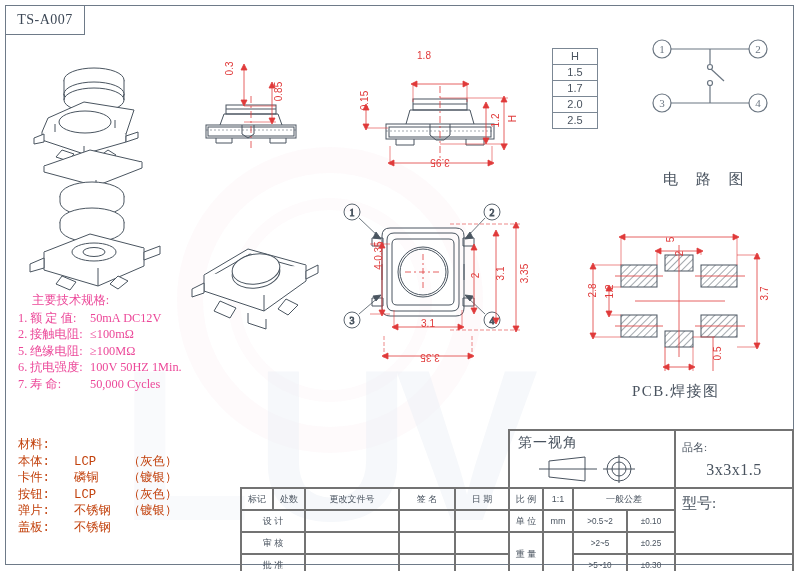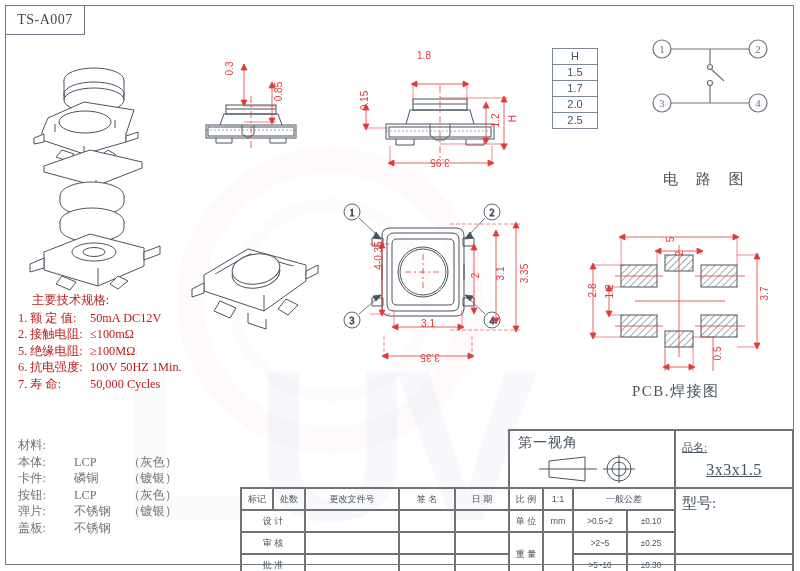--- a/index.html
+++ b/index.html
@@ -9,26 +9,26 @@
   .wm{position:absolute;left:0;top:0;width:800px;height:571px;pointer-events:none;}
 
   
   .codebox{position:absolute;left:6px;top:6px;width:78px;height:28px;border-right:1.2px solid #6e7a88;border-bottom:1.2px solid #6e7a88;
            display:flex;align-items:center;justify-content:center;font-size:14px;letter-spacing:.5px;color:#3d4856;background:#fff;}
   .dim{position:absolute;font-size:10px;color:#e03a3a;font-family:"Liberation Sans",sans-serif;letter-spacing:0px;}
   .dimv{transform:rotate(-90deg);transform-origin:center center;}
   .dimr{transform:rotate(180deg);transform-origin:center center;}
 
   
-  #specs{position:absolute;left:18px;top:292px;font-size:12.3px;line-height:16.6px;color:#b91c1c;width:215px;}
+  #specs{position:absolute;left:18px;top:292px;font-size:12.3px;line-height:16.6px;color:#ec4899;width:215px;}
   #specs .hd{margin-left:14px;margin-bottom:1px;}
   #specs .row{white-space:nowrap;}
   #specs .n{display:inline-block;width:12px;}
   #specs .k{display:inline-block;width:60px;}
-  #mats{position:absolute;left:18px;top:437px;font-size:12.3px;line-height:16.6px;color:#737373;}
+  #mats{position:absolute;left:18px;top:437px;font-size:12.3px;line-height:16.6px;color:#c2410c;font-family:Liberation Mono, monospace;}
   #mats .mk{display:inline-block;width:56px;}
   #mats .mv{display:inline-block;width:54px;}
 
   
   #htable{position:absolute;left:552px;top:48px;width:44px;border:1px solid #7b8794;border-bottom:none;background:#fff;}
   #htable div{height:15px;line-height:15px;text-align:center;font-size:11px;border-bottom:1px solid #7b8794;font-family:"Liberation Sans",sans-serif;color:#49535f;}
 
   
   #circuit{position:absolute;left:650px;top:36px;width:120px;height:80px;}
   #circlabel{position:absolute;left:663px;top:170px;font-size:15px;letter-spacing:7px;color:#49535f;}
@@ -414,21 +414,21 @@
           <svg width="130" height="30" viewBox="0 0 130 30" style="margin:2px auto 0;">
             <g fill="none" stroke="#49535f" stroke-width="1">
               <path d="M22 7 L58 3 L58 27 L22 23 Z"></path>
               <path d="M12 15 L70 15"></path>
               <circle cx="92" cy="15" r="12"></circle>
               <circle cx="92" cy="15" r="7"></circle>
               <path d="M92 1 L92 29 M76 15 L108 15"></path>
             </g>
           </svg>
         </td>
-        <td colspan="2" rowspan="1" style="height:56px;text-decoration:underline;">
+        <td colspan="2" rowspan="1" style="height:56px;">
           <div style="text-align:left;padding-left:6px;font-size:11px;font-family:'Liberation Serif',serif;">品名:</div>
           <div class="pn" style="margin-top:6px;">3x3x1.5</div>
         </td>
       </tr>
       <tr>
         <td style="width:30px;height:20px;">标记</td>
         <td style="width:30px;">处数</td>
         <td style="width:92px;">更改文件号</td>
         <td style="width:54px;">签 名</td>
         <td style="width:52px;">日 期</td>

